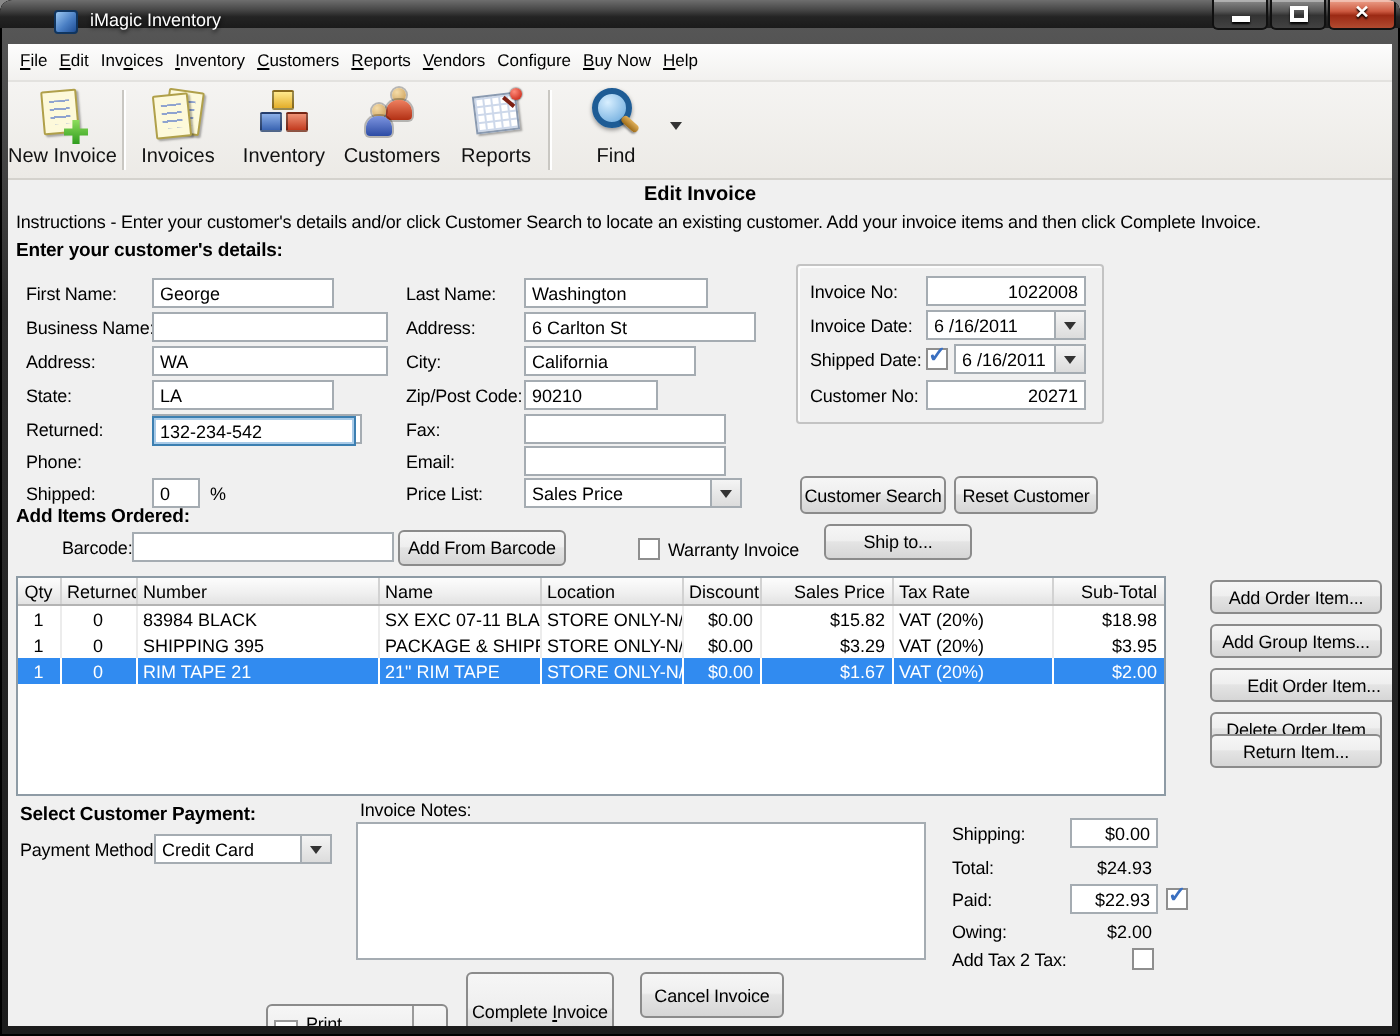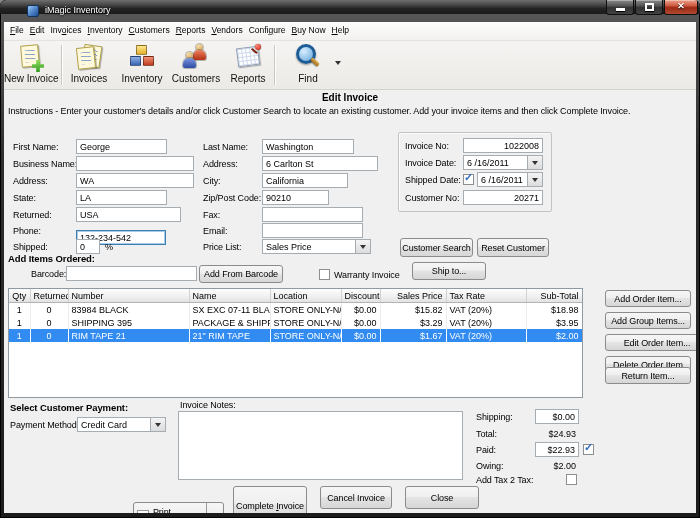--- a/index.html
+++ b/index.html
@@ -179,33 +179,34 @@
       </div>
       <div class="tb-arrow" style="left:329px;top:17px">
           <i class="tri"></i>
         </div>
     </div>
 
     <div class="content">
 
       <div class="page-title">Edit Invoice</div>
       <span class="lbl" style="left:4px;top:16px">Instructions -  Enter your customer's details and/or click Customer Search to locate an existing customer. Add your invoice items and then click Complete Invoice.</span>
+      <span class="lbl h-bold" style="left:4px;top:30px">Enter your customer's details:</span>
 
       <span class="lbl" style="left:9px;top:52px">First Name:</span>
       <input class="txt" style="left: 72px; top: 49px; width: 91px;" value="George">
       <span class="lbl" style="left:9px;top:69px">Business Name:</span>
       <input class="txt" style="left: 72px; top: 66px; width: 118px;" value="">
       <span class="lbl" style="left:9px;top:86px">Address:</span>
       <input class="txt" style="left: 72px; top: 83px; width: 118px;" value="WA">
       <span class="lbl" style="left:9px;top:103px">State:</span>
       <input class="txt" style="left: 72px; top: 100px; width: 91px;" value="LA">
       <span class="lbl" style="left:9px;top:120px">Returned:</span>
       <input class="txt" style="left: 72px; top: 117px; width: 105px;" value="USA">
       <span class="lbl" style="left:9px;top:136px">Phone:</span>
-      <input class="txt focus" style="left: 72px; top: 140px; width: 90px;" value="132-234-542">
+      <input class="txt focus" style="left: 72px; top: 118px; width: 102px;" value="132-234-542">
       <span class="lbl" style="left:9px;top:152px">Shipped:</span>
       <input class="txt" style="left: 72px; top: 149px; width: 24px;" value="0">
       <span class="lbl" style="left:101px;top:152px">%</span>
 
       <span class="lbl" style="left:199px;top:52px">Last Name:</span>
       <input class="txt" style="left: 258px; top: 49px; width: 92px;" value="Washington">
       <span class="lbl" style="left:199px;top:69px">Address:</span>
       <input class="txt" style="left: 258px; top: 66px; width: 116px;" value="6 Carlton St">
       <span class="lbl" style="left:199px;top:86px">City:</span>
       <input class="txt" style="left: 258px; top: 83px; width: 86px;" value="California">
@@ -382,19 +383,16 @@
         <span class="split-arrow">
             <i class="tri"></i>
           </span>
       </div>
       <div class="btn" style="left:229px;top:396px;width:74px;height:39px">
           <span>Complete <u>I</u>nvoice</span>
         </div>
       <div class="btn" style="left:316px;top:396px;width:72px;height:23px">
           <span>Cancel Invoice</span>
         </div>
-      <div class="btn" style="left:401px;top:396px;width:74px;height:23px">
-          <span>Close</span>
-        </div>
 
     </div>
   </div>
 </div>
 
 </body></html>

